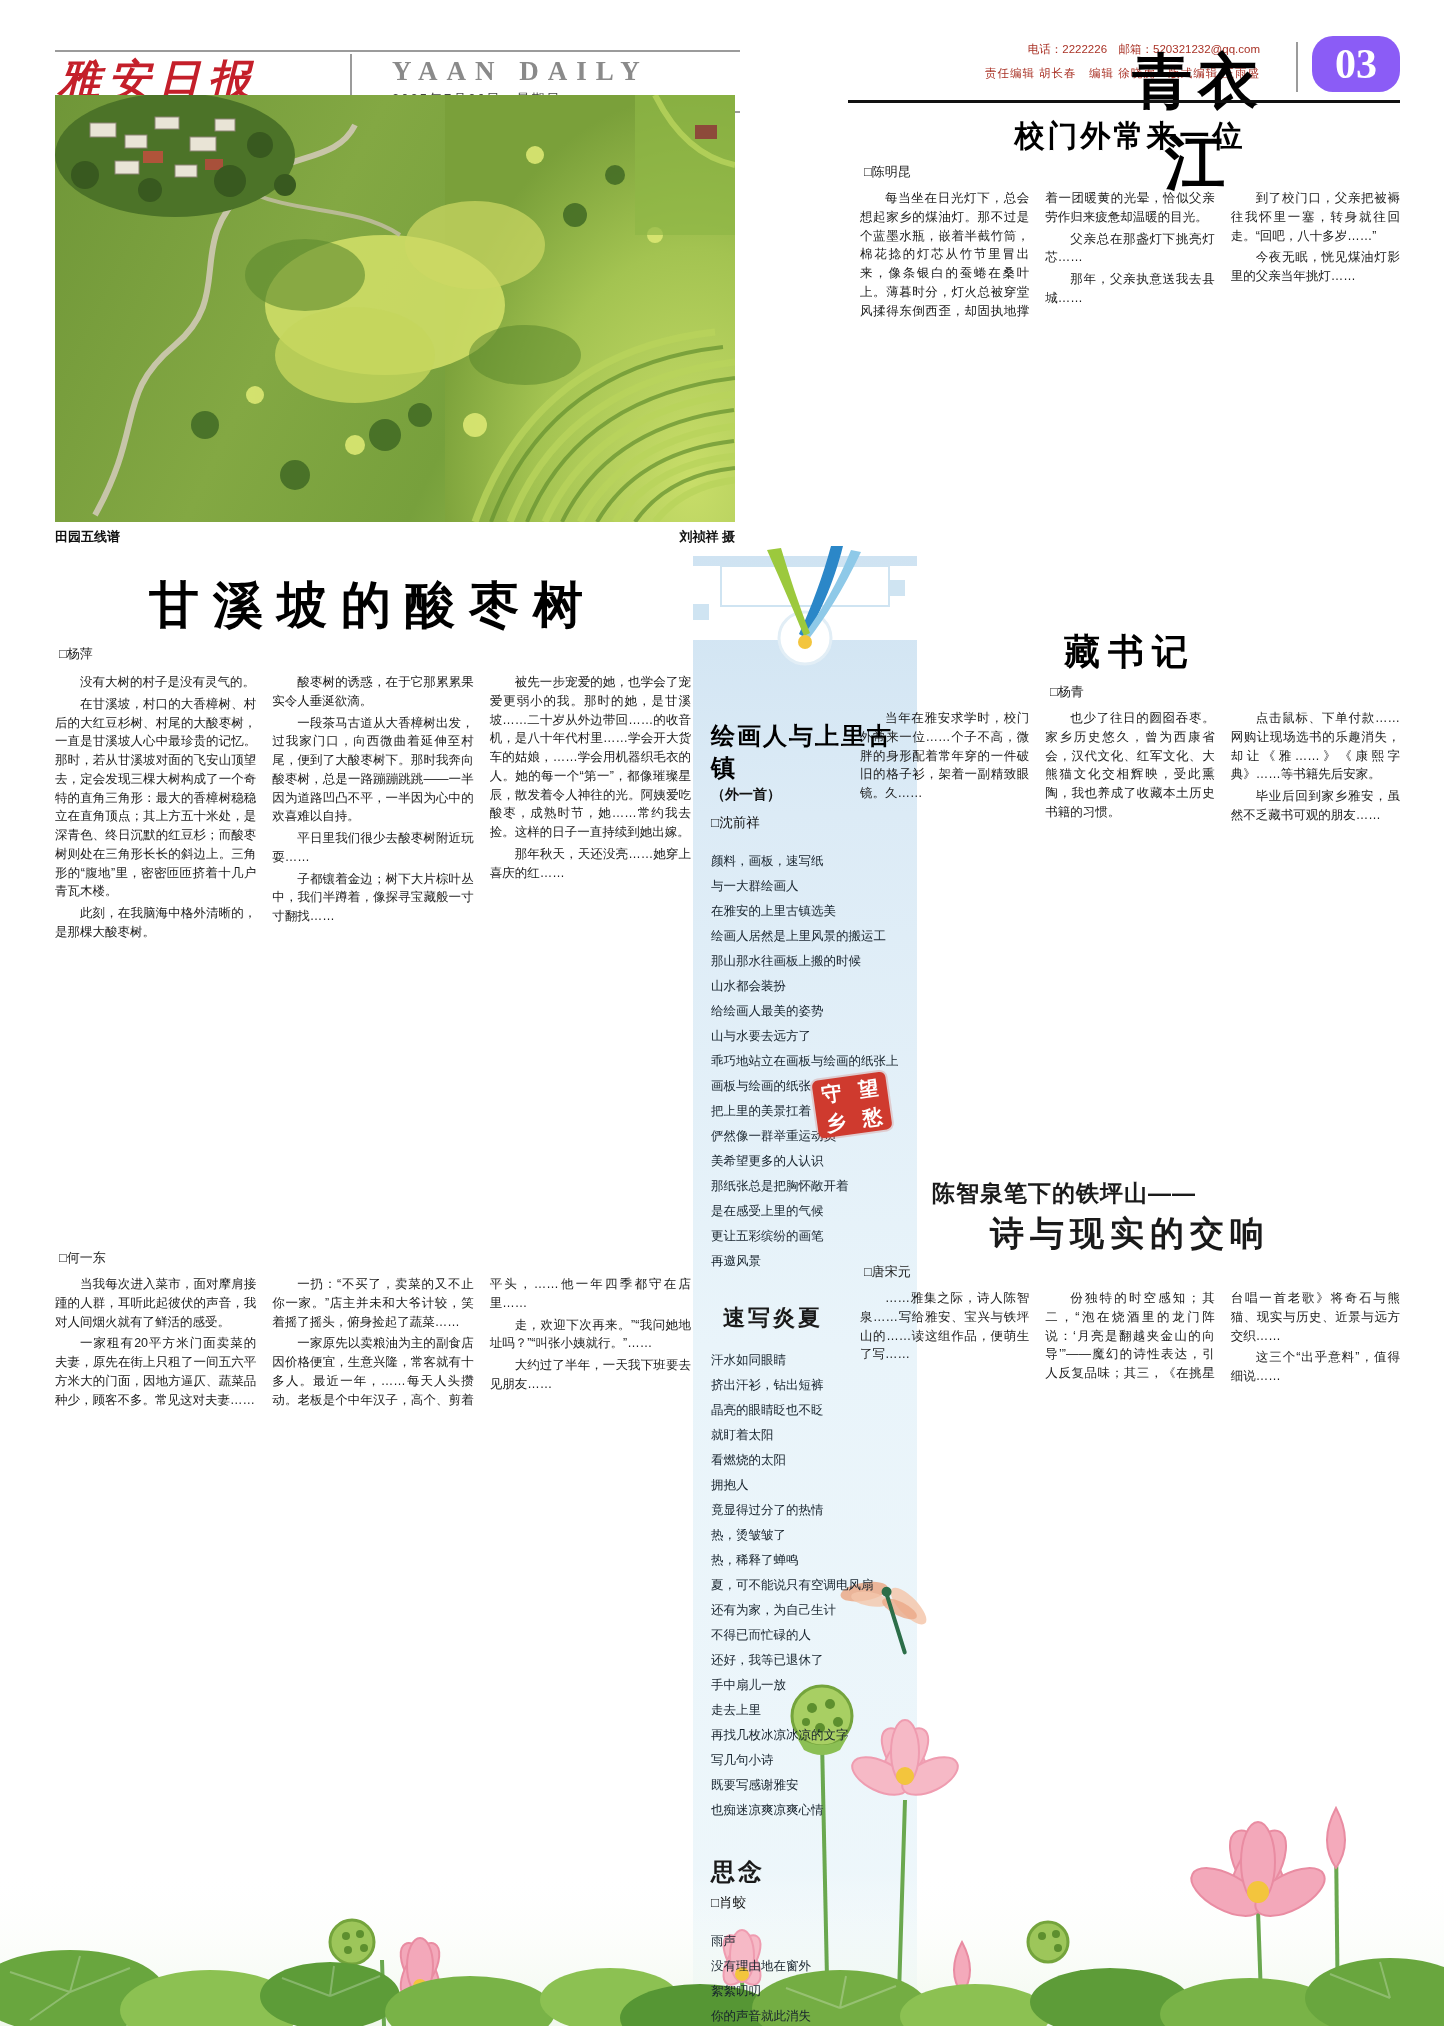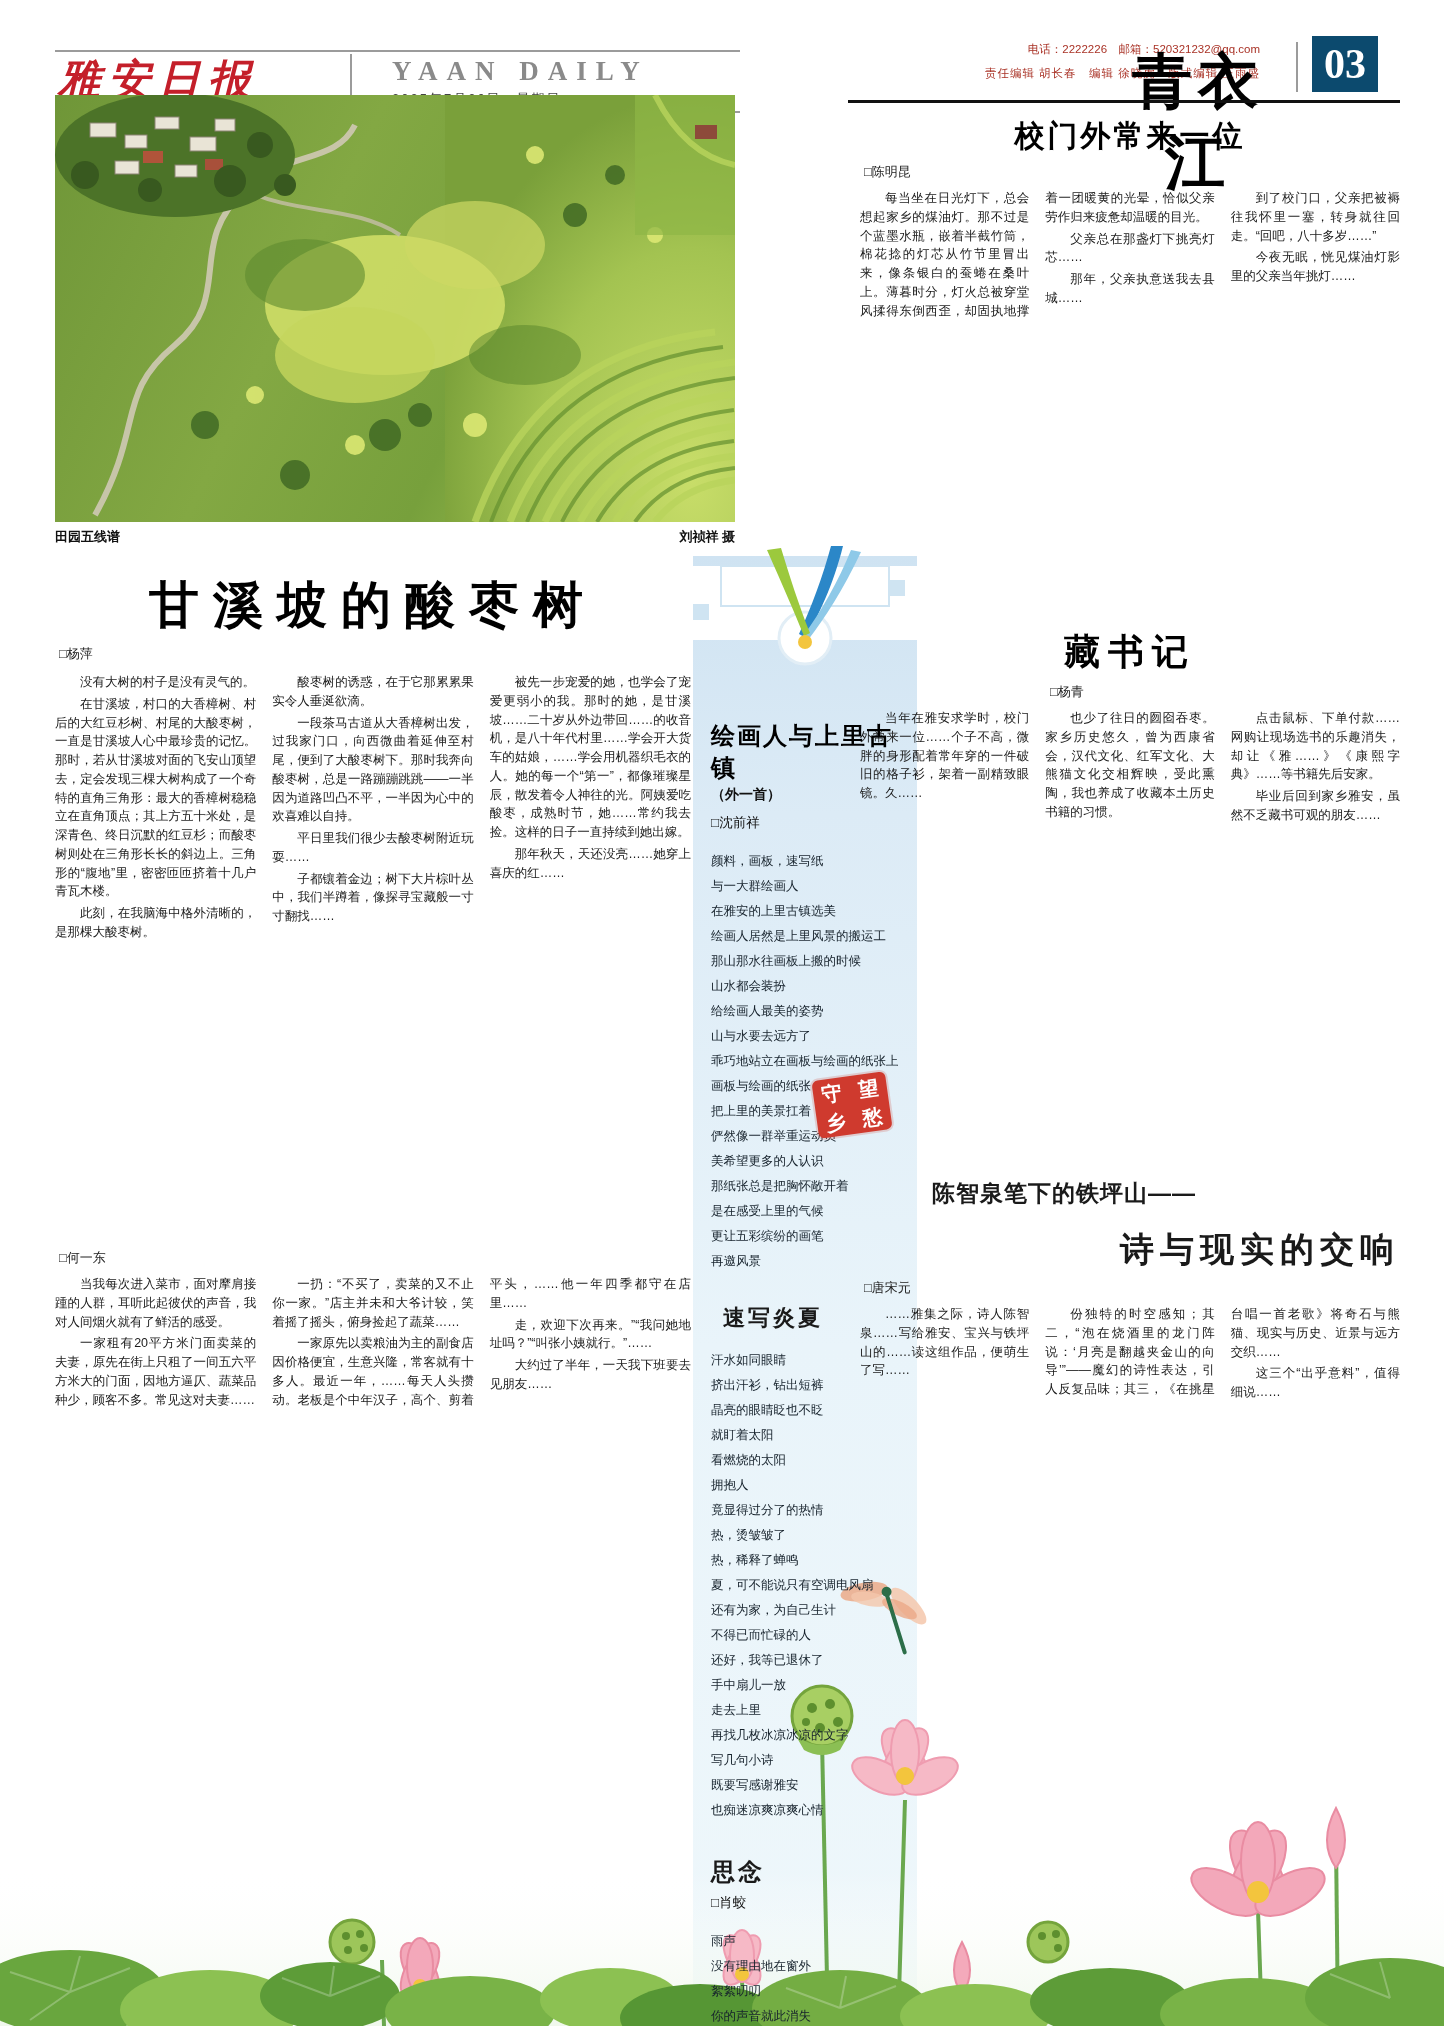--- a/index.html
+++ b/index.html
@@ -15,23 +15,23 @@
          font-size:27px;letter-spacing:9px;color:#8a8a8a;font-weight:bold;}
   .hd-date{position:absolute;left:392px;top:90px;width:348px;font-size:13px;color:#444;
            border-bottom:2px solid #9b9b9b;padding-bottom:3px;letter-spacing:2px;}
   .hd-contact{position:absolute;left:620px;top:42px;width:640px;text-align:right;
               font-size:11.5px;color:#a93226;}
   .hd-editors{position:absolute;left:600px;top:66px;width:660px;text-align:right;
               font-size:11.5px;color:#a93226;letter-spacing:1px;}
   .hd-section{position:absolute;left:1108px;top:42px;width:180px;text-align:center;
               font-size:60px;font-weight:bold;color:#000;letter-spacing:6px;}
   .hd-sep2{position:absolute;left:1296px;top:42px;width:2px;height:50px;background:#9b9b9b;}
-  .hd-pagebox{position:absolute;left:1312px;top:36px;width:66px;height:56px;background:#0c4a6e;
+  .hd-pagebox{position:absolute;left:1312px;top:36px;width:88px;height:56px;background:#8b5cf6;
               color:#fff;font-family:"Liberation Serif","DejaVu Serif",serif;font-weight:bold;
-              font-size:42px;text-align:center;line-height:56px;}
+              font-size:42px;text-align:center;line-height:56px;border-radius:21px;}
   
   .photo{position:absolute;left:55px;top:95px;width:680px;height:427px;overflow:hidden;}
   .caption-row{position:absolute;left:55px;top:528px;width:680px;display:flex;
                justify-content:space-between;font-size:13px;font-weight:bold;color:#111;}
   
   .art-title{font-weight:bold;color:#000;text-align:center;}
   .author{font-size:13px;color:#222;margin:6px 0 8px 4px;}
   .cols3{column-count:3;column-gap:16px;font-size:12.5px;line-height:1.5;text-align:justify;}
   .cols3 p{margin:0 0 3px;text-indent:2em;}
   
@@ -63,21 +63,21 @@
   .rart{position:absolute;left:860px;width:540px;}
   .dengying{top:110px;}
   .dengying .art-title{font-size:30px;letter-spacing:3px;}
   .dengying .cols3{height:390px;}
   .cangshu{top:622px;}
   .cangshu .art-title{font-size:36px;letter-spacing:8px;}
   .cangshu .author{margin-left:190px;}
   .cangshu .cols3{height:470px;}
   .chenzhiquan{top:1178px;}
   .cz-t1{font-size:23px;font-weight:bold;padding-left:72px;letter-spacing:1px;}
-  .cz-t2{font-size:34px;font-weight:bold;text-align:right;letter-spacing:6px;margin-top:18px;}
+  .cz-t2{font-size:34px;font-weight:bold;text-align:center;letter-spacing:6px;margin-top:2px;}
   .chenzhiquan .cols3{height:540px;}
   
   .lotus{position:absolute;left:0;top:1540px;width:1444px;height:486px;z-index:1;pointer-events:none;}
 </style>
 </head>
 <body>
 
 <div class="page">
 
   <div class="hd-topline"></div>

